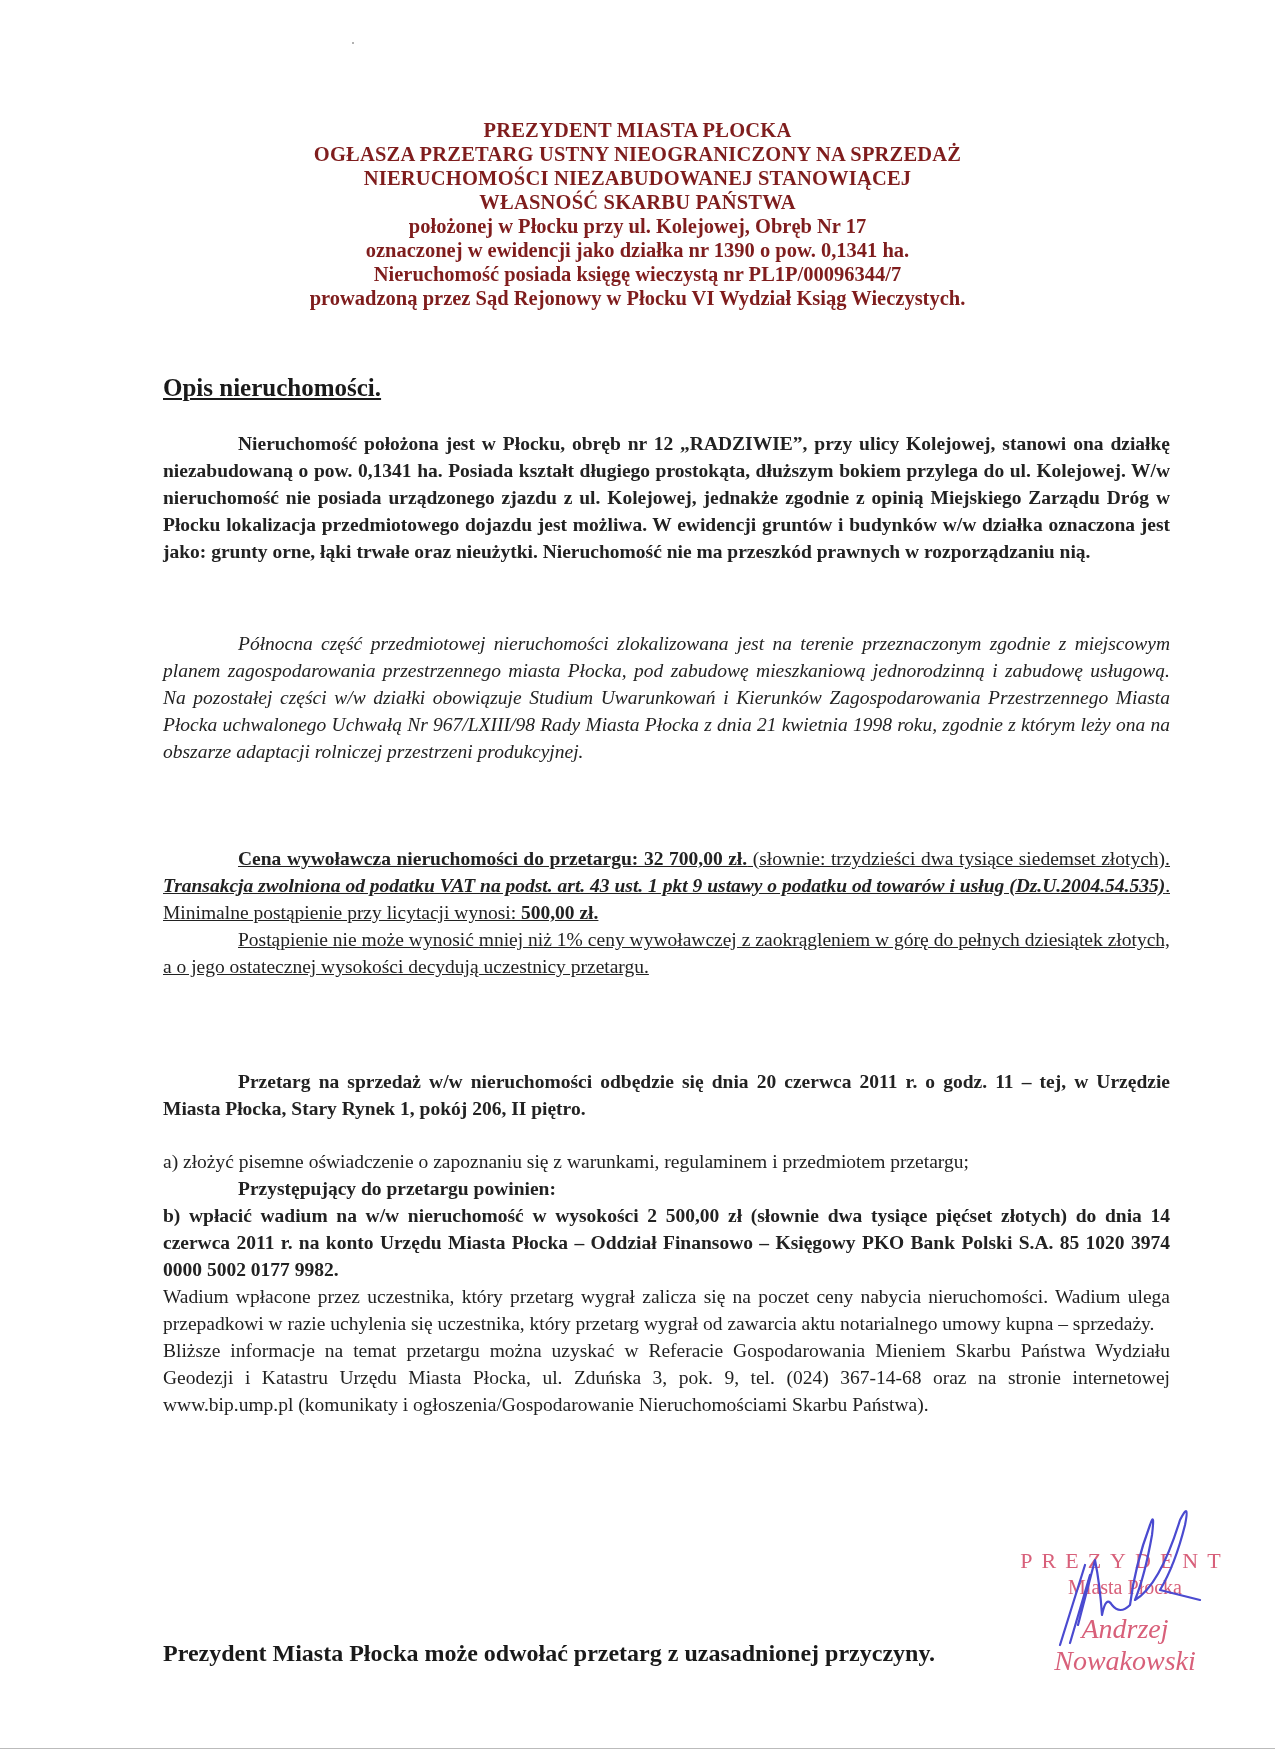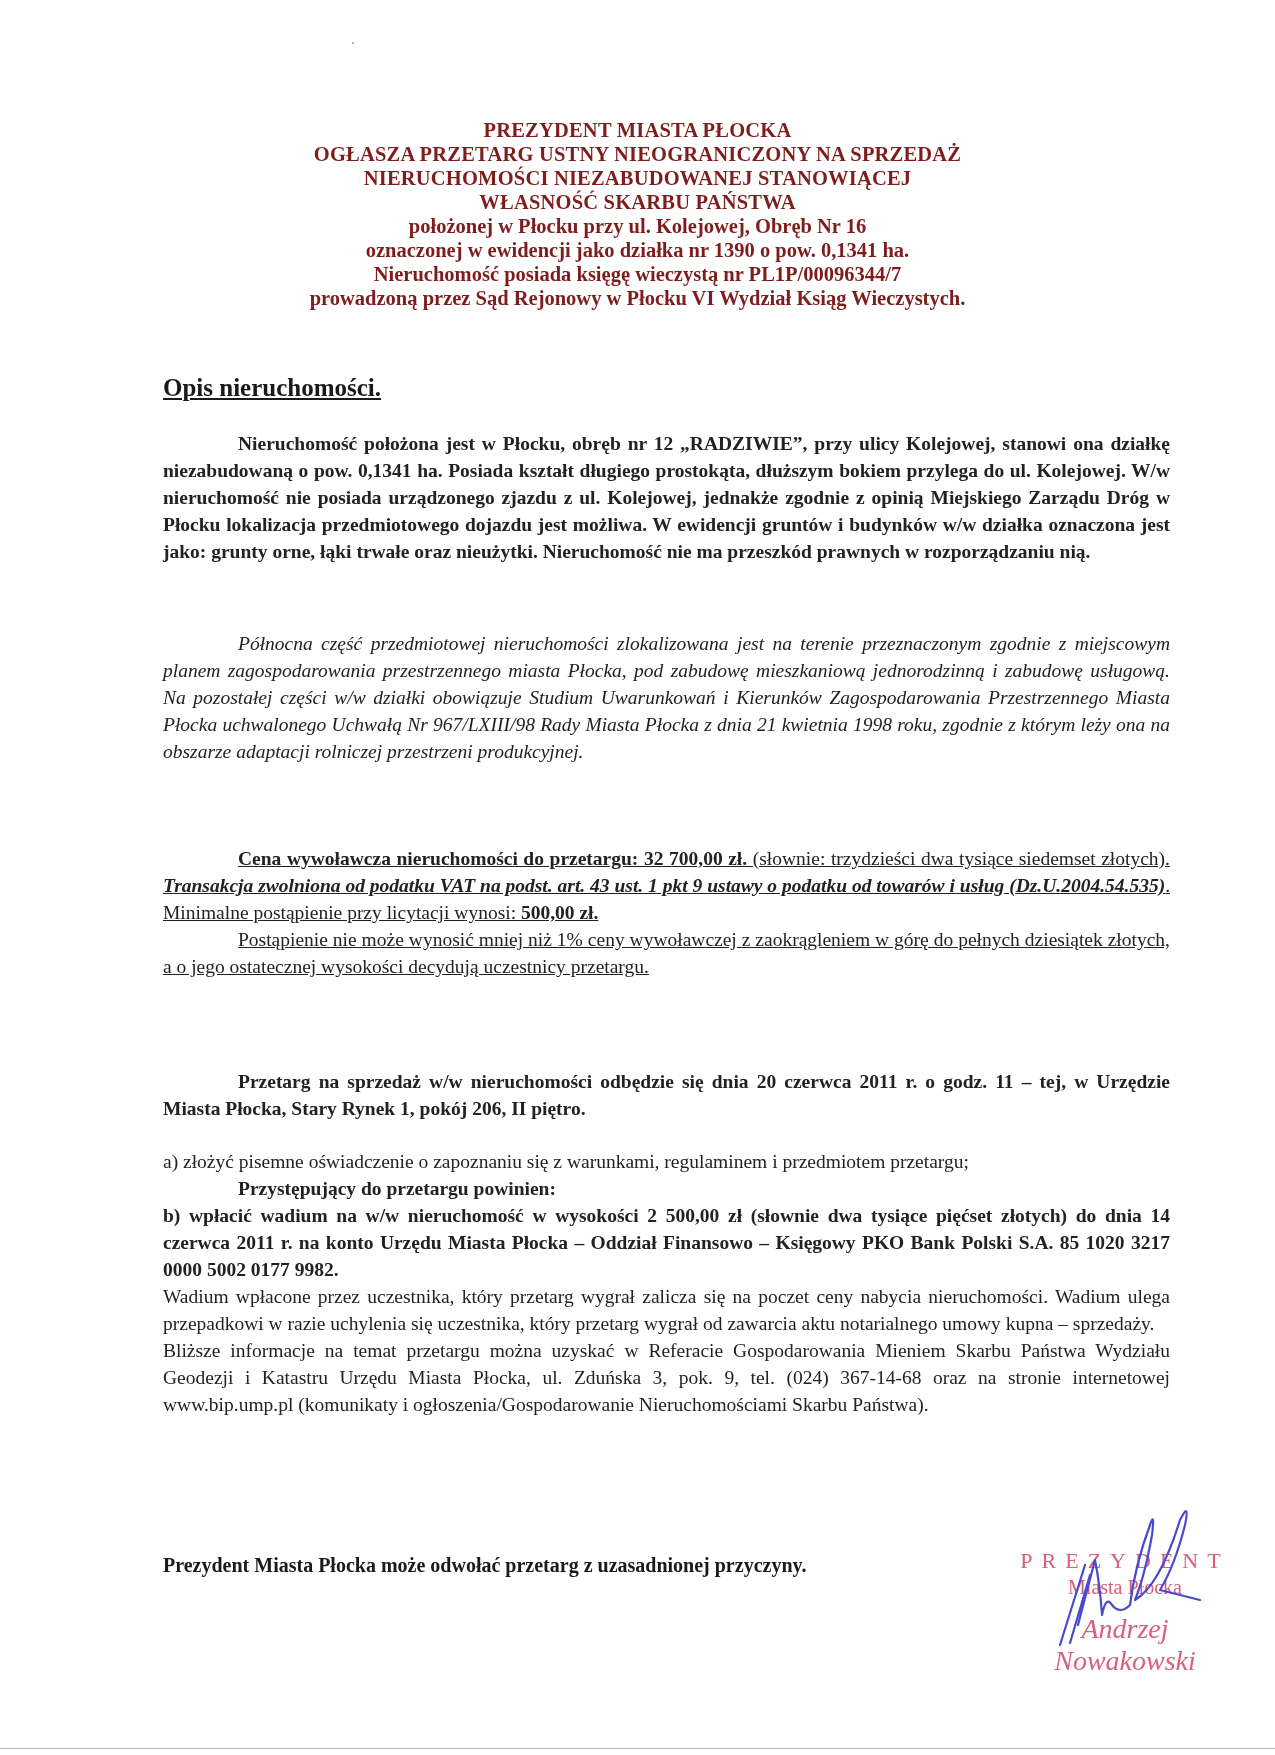--- a/index.html
+++ b/index.html
@@ -10,21 +10,21 @@
             font-weight: bold; font-size: 20.5px; line-height: 24px; color: #7f1d1d; }
   .header .h1 { font-size: 20.5px; letter-spacing: 0.2px; }
   .body-text { position: absolute; left: 163px; width: 1007px; font-size: 19.5px;
                line-height: 27px; text-align: justify; color: #222; }
   .p { margin: 0; text-align: justify; }
   .indent { text-indent: 75px; }
   .b { font-weight: bold; }
   .bi { font-weight: bold; font-style: italic; }
   .section-title { position: absolute; left: 163px; top: 374px; font-weight: bold;
                    text-decoration: underline; font-size: 25px; }
-  .closing { position: absolute; left: 163px; top: 1554px; font-weight: bold; font-size: 20px; }
+  .closing { position: absolute; left: 163px; top: 1640px; font-weight: bold; font-size: 24px; }
   .stamp { position: absolute; left: 1020px; top: 1548px; width: 210px; text-align: center;
            color: #d8607a; font-family: "Liberation Serif", serif; }
   .stamp .t1 { font-size: 22px; letter-spacing: 9px; }
   .stamp .t2 { font-size: 20px; margin-top: 2px; }
   .stamp .t3 { font-size: 28px; font-style: italic; margin-top: 14px; }
   .signature { position: absolute; left: 1040px; top: 1505px; }
   .dot { position: absolute; width: 2px; height: 2px; background: #999; border-radius: 1px; }
   .bottom-rule { position: absolute; left: 0; top: 1748px; width: 1275px; height: 1px; background: #bbb; }
 </style>
 </head>
@@ -32,21 +32,21 @@
 
 <div class="page">
 
   <div class="dot" style="left:352px;top:42px;"></div>
 
   <div class="header">
     <div class="h1">PREZYDENT MIASTA PŁOCKA</div>
     <div class="h1">OGŁASZA PRZETARG USTNY NIEOGRANICZONY NA SPRZEDAŻ</div>
     <div class="h1">NIERUCHOMOŚCI NIEZABUDOWANEJ STANOWIĄCEJ</div>
     <div class="h1">WŁASNOŚĆ SKARBU PAŃSTWA</div>
-    <div>położonej w Płocku przy ul. Kolejowej, Obręb Nr 16</div>
+    <div>położonej w Płocku przy ul. Kolejowej, Obręb Nr 17</div>
     <div>oznaczonej w ewidencji jako działka nr 1390 o pow. 0,1341 ha.</div>
     <div>Nieruchomość posiada księgę wieczystą nr PL1P/00096344/7</div>
     <div>prowadzoną przez Sąd Rejonowy w Płocku VI Wydział Ksiąg Wieczystych.</div>
   </div>
 
   <div class="section-title">Opis nieruchomości.</div>
 
   <div class="body-text" style="top:430px;font-weight:bold;">
     <p class="p indent">Nieruchomość położona jest w Płocku, obręb nr 12 „RADZIWIE”, przy ulicy Kolejowej, stanowi ona działkę niezabudowaną o pow. 0,1341 ha. Posiada kształt długiego prostokąta, dłuższym bokiem przylega do ul. Kolejowej. W/w nieruchomość nie posiada urządzonego zjazdu z ul. Kolejowej, jednakże zgodnie z opinią Miejskiego Zarządu Dróg w Płocku lokalizacja przedmiotowego dojazdu jest możliwa. W ewidencji gruntów i budynków w/w działka oznaczona jest jako: grunty orne, łąki trwałe oraz nieużytki. Nieruchomość nie ma przeszkód prawnych w rozporządzaniu nią.</p>
   </div>
@@ -60,21 +60,21 @@
     <p class="p indent">Postąpienie nie może wynosić mniej niż 1% ceny wywoławczej z zaokrągleniem w górę do pełnych dziesiątek złotych, a o jego ostatecznej wysokości decydują uczestnicy przetargu.</p>
   </div>
 
   <div class="body-text b" style="top:1068px;">
     <p class="p indent">Przetarg na sprzedaż w/w nieruchomości odbędzie się dnia 20 czerwca 2011 r. o godz. 11 – tej, w Urzędzie Miasta Płocka, Stary Rynek 1, pokój 206, II piętro.</p>
   </div>
 
   <div class="body-text" style="top:1148px;">
     <p class="p">a) złożyć pisemne oświadczenie o zapoznaniu się z warunkami, regulaminem i przedmiotem przetargu;</p>
     <p class="p indent b">Przystępujący do przetargu powinien:</p>
-    <p class="p b">b) wpłacić wadium na w/w nieruchomość w wysokości 2 500,00 zł (słownie dwa tysiące pięćset złotych) do dnia 14 czerwca 2011 r. na konto Urzędu Miasta Płocka – Oddział Finansowo – Księgowy PKO Bank Polski S.A. 85 1020 3217 0000 5002 0177 9982.</p>
+    <p class="p b">b) wpłacić wadium na w/w nieruchomość w wysokości 2 500,00 zł (słownie dwa tysiące pięćset złotych) do dnia 14 czerwca 2011 r. na konto Urzędu Miasta Płocka – Oddział Finansowo – Księgowy PKO Bank Polski S.A. 85 1020 3974 0000 5002 0177 9982.</p>
     <p class="p">Wadium wpłacone przez uczestnika, który przetarg wygrał zalicza się na poczet ceny nabycia nieruchomości. Wadium ulega przepadkowi w razie uchylenia się uczestnika, który przetarg wygrał od zawarcia aktu notarialnego umowy kupna – sprzedaży.</p>
     <p class="p">Bliższe informacje na temat przetargu można uzyskać w Referacie Gospodarowania Mieniem Skarbu Państwa Wydziału Geodezji i Katastru Urzędu Miasta Płocka, ul. Zduńska 3, pok. 9, tel. (024) 367-14-68 oraz na stronie internetowej www.bip.ump.pl (komunikaty i ogłoszenia/Gospodarowanie Nieruchomościami Skarbu Państwa).</p>
   </div>
 
   <div class="closing">Prezydent Miasta Płocka może odwołać przetarg z uzasadnionej przyczyny.</div>
 
   <div class="stamp">
     <div class="t1">PREZYDENT</div>
     <div class="t2">Miasta Płocka</div>
     <div class="t3">Andrzej Nowakowski</div>

